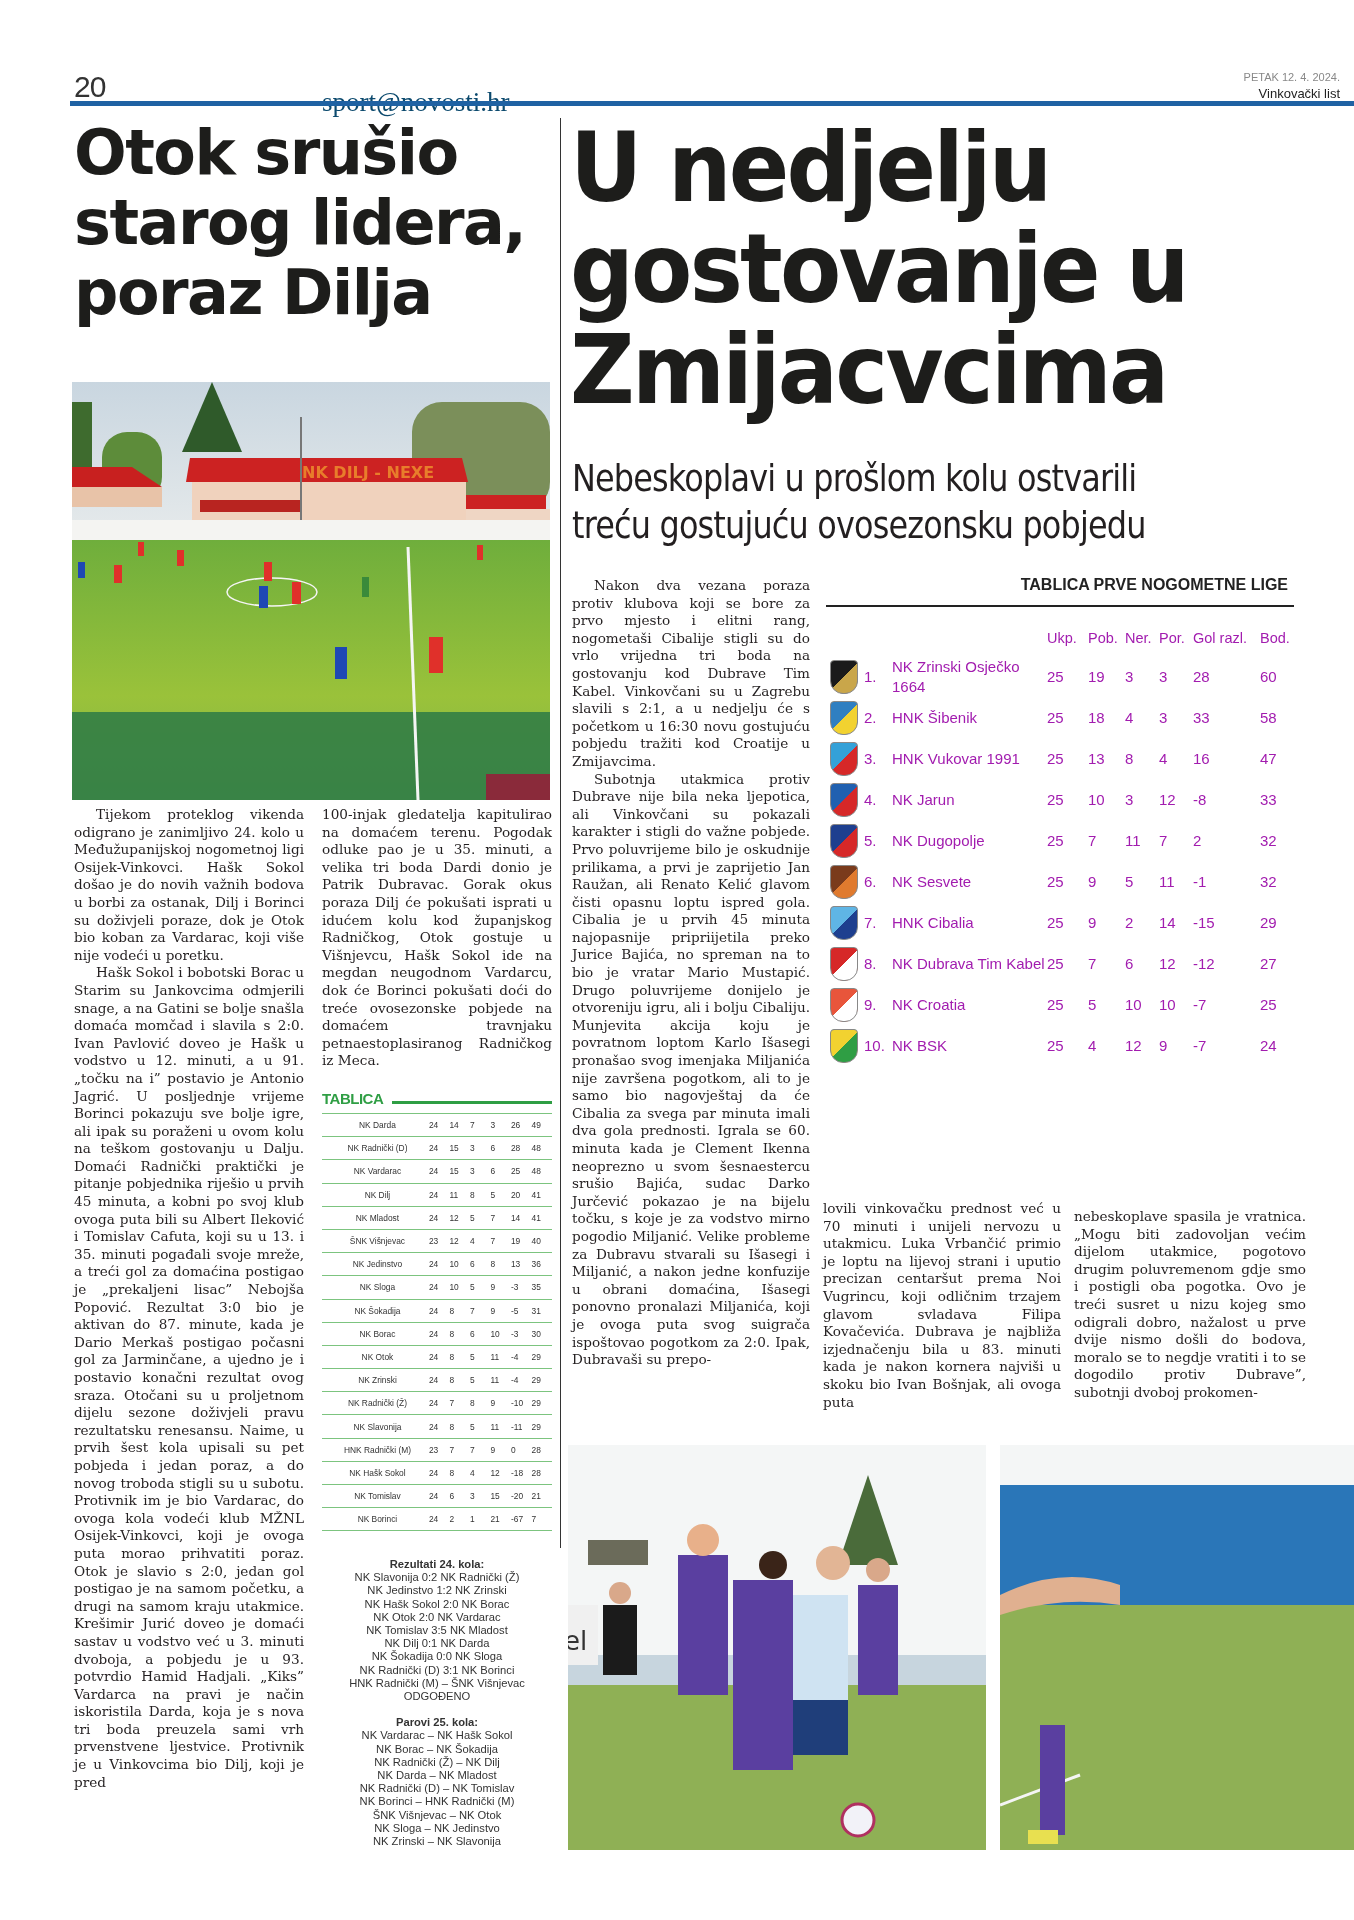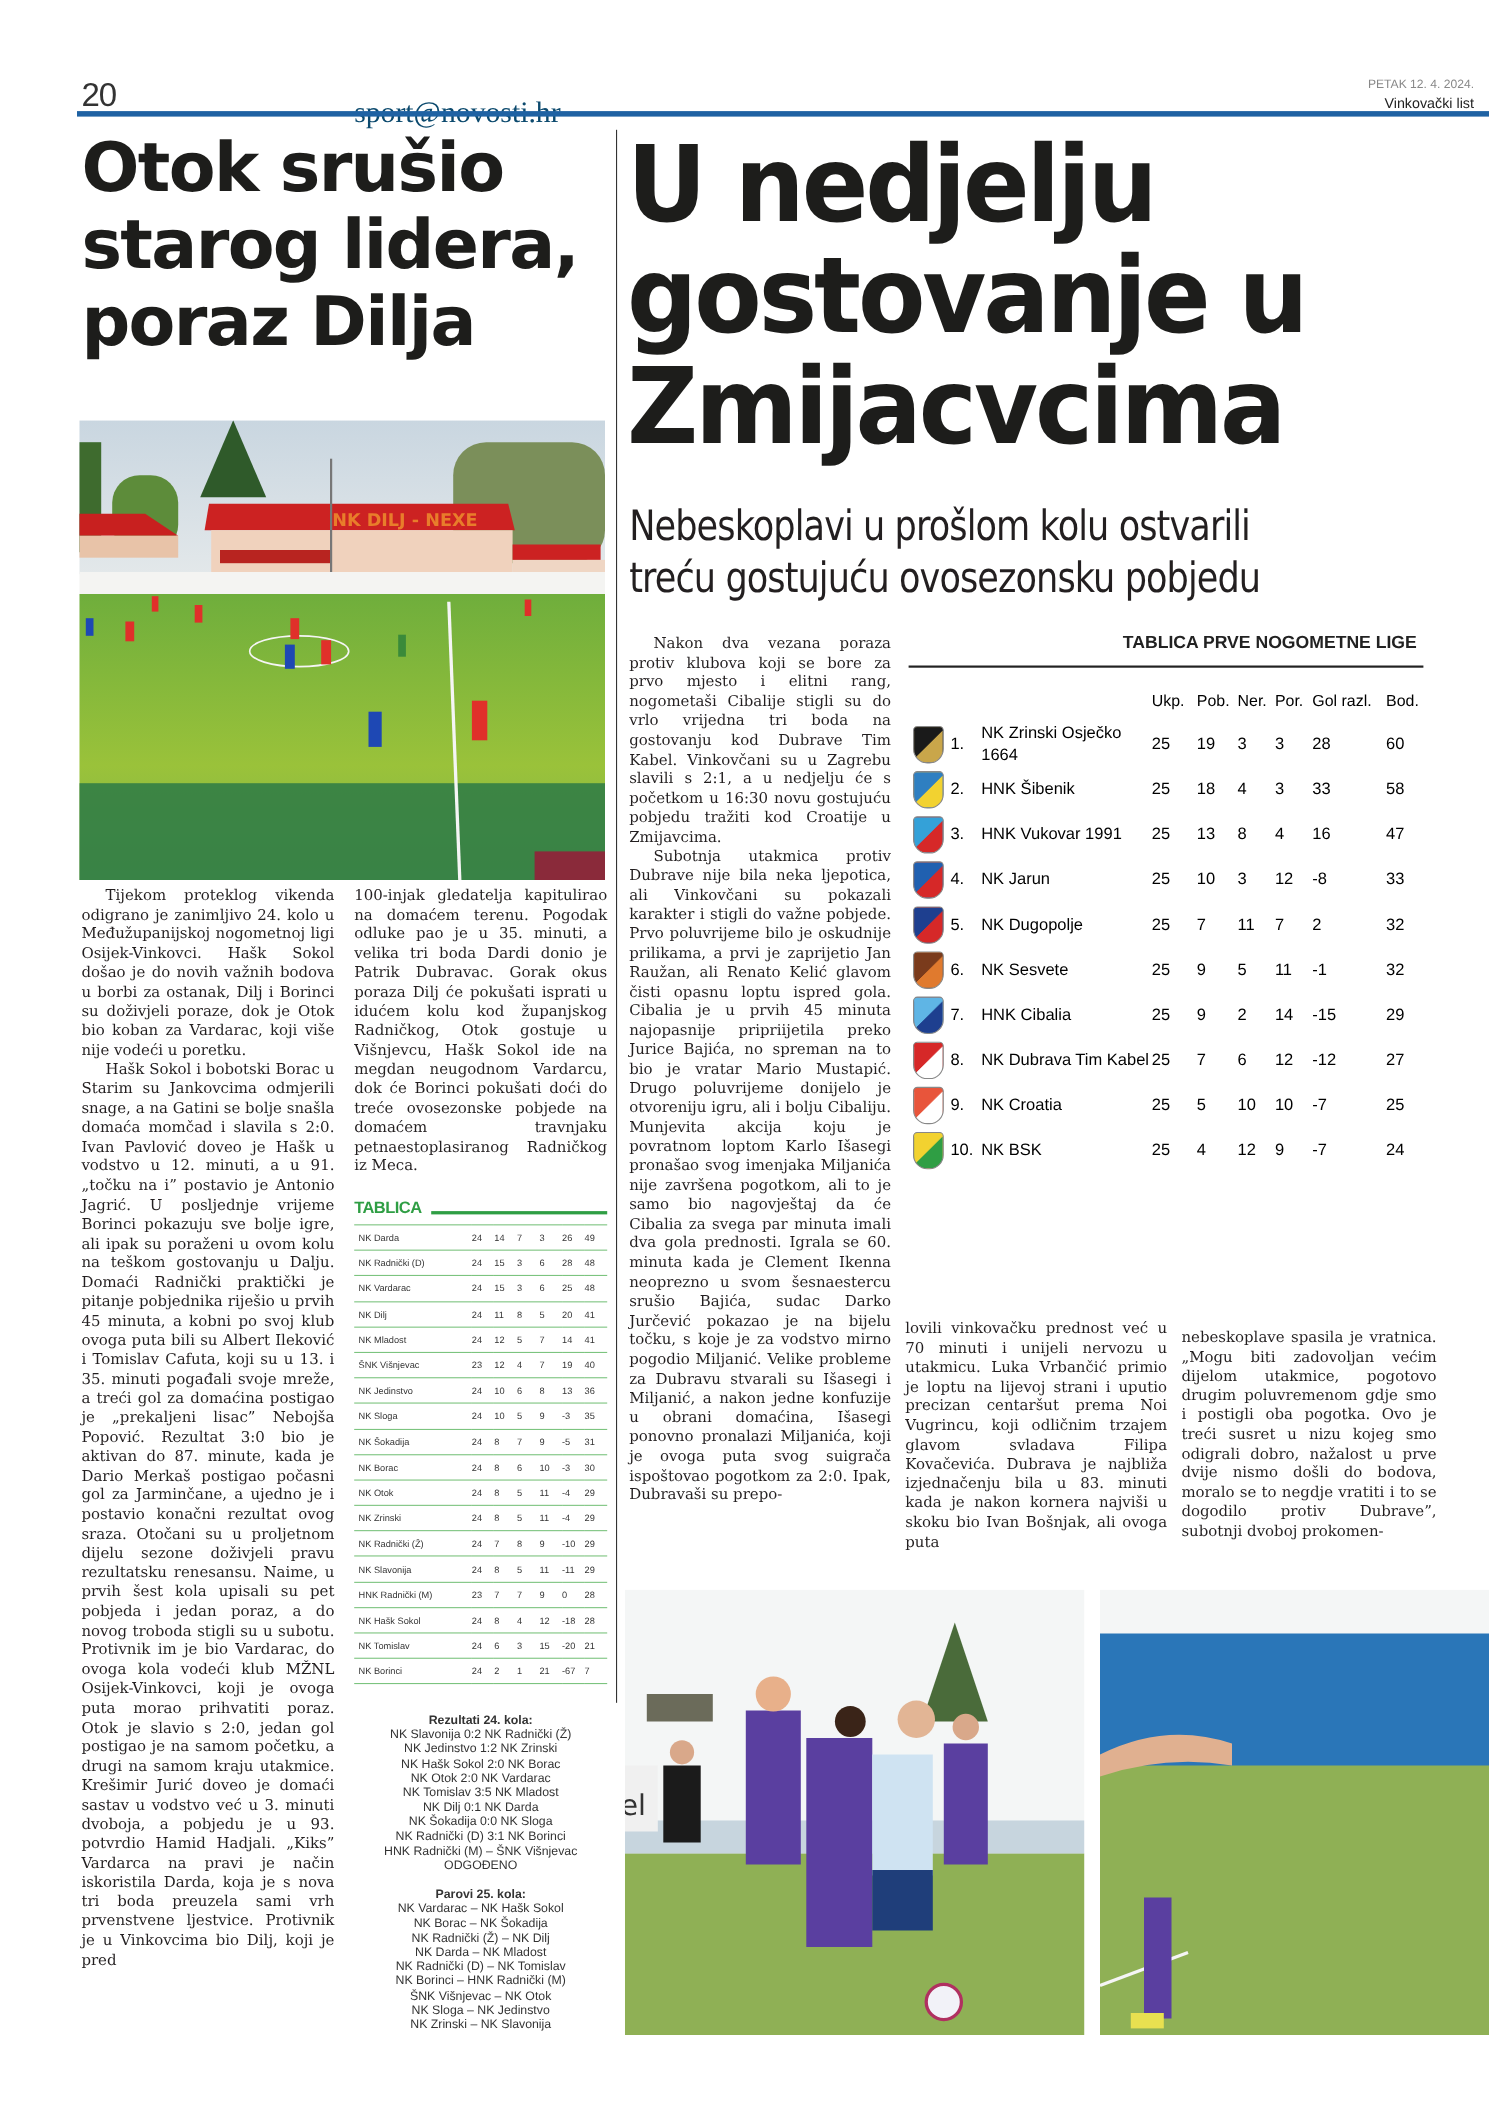--- a/index.html
+++ b/index.html
@@ -22,41 +22,41 @@
   #left-col1 { left: 74px; top: 806px; width: 230px; }
   #left-col2 { left: 322px; top: 806px; width: 230px; }
 
   
   #small-table-head { left: 322px; top: 1090px; width: 230px; height: 20px; }
   #small-table-label { font-family: "Liberation Sans", sans-serif; font-weight: bold; font-size: 15px; color: #2f9e44; letter-spacing: -0.5px; position: absolute; left: 0; top: 0; }
   #small-table-bar { position: absolute; left: 70px; top: 11px; width: 160px; height: 3px; background: #2f9e44; }
   #small-table { left: 322px; top: 1113px; width: 230px; border-collapse: collapse; font-family: "Liberation Sans", sans-serif; font-size: 8.4px; color: #333; }
   #small-table td { height: 22.2px; border-bottom: 1.5px solid #7cc47f; padding: 0; }
   #small-table tr:first-child td { border-top: 1.5px solid #7cc47f; }
-  #small-table td.team { padding-left: 4px; width: 95px; }
+  #small-table td.team { padding-left: 4px; width: 95px; text-align: center; }
   #small-table td.num { width: 19px; text-align: left; }
 
   #results { left: 322px; top: 1558px; width: 230px; text-align: center; font-family: Liberation Sans, sans-serif; font-size: 11.2px; line-height: 13.2px; color: #333; }
   #results .hd { font-weight: bold; }
   #results .gap { height: 13px; }
 
   
   #vdivider { left: 560px; top: 118px; width: 1px; height: 1430px; background: #333; }
 
   
   #right-title { left: 570px; top: 118px; width: 780px; font-family: "DejaVu Sans", sans-serif; font-weight: bold; font-size: 96px; line-height: 101px; letter-spacing: -3px; color: #1d1d1b; transform: scaleX(0.93); transform-origin: left top; }
   #right-subtitle { left: 572px; top: 455px; width: 780px; font-family: "DejaVu Sans", sans-serif; font-size: 38px; line-height: 47px; letter-spacing: -1px; color: #231f20; transform: scaleX(0.84); transform-origin: left top; white-space: nowrap; }
   #right-col1 { left: 572px; top: 577px; width: 238px; }
   #right-col2 { left: 823px; top: 1200px; width: 238px; }
   #right-col3 { left: 1074px; top: 1208px; width: 232px; }
 
   
   #league-title { left: 826px; top: 576px; width: 462px; text-align: right; font-family: "Liberation Sans", sans-serif; font-weight: bold; font-size: 16px; color: #222; }
   #league-rule { left: 826px; top: 605px; width: 468px; height: 2px; background: #222; }
-  #league-table { left: 826px; top: 620px; width: 470px; border-collapse: collapse; font-family: "Liberation Sans", sans-serif; font-size: 15px; color: #000000; }
+  #league-table { left: 826px; top: 620px; width: 470px; border-collapse: collapse; font-family: "Liberation Sans", sans-serif; font-size: 15px; color: #a21caf; }
   #league-table th { font-weight: normal; font-size: 14.5px; text-align: left; height: 36px; padding: 0; }
   #league-table td { padding: 0; vertical-align: middle; }
   #league-table td.crest { width: 38px; height: 41px; }
   #league-table td.pos { width: 28px; }
   #league-table td.team { width: 155px; line-height: 20px; }
   #league-table td.c1 { width: 41px; } #league-table td.c2 { width: 37px; } #league-table td.c3 { width: 34px; } #league-table td.c4 { width: 34px; } #league-table td.c5 { width: 67px; }
   .crest-shape { width: 26px; height: 32px; border-radius: 4px 4px 13px 13px; margin-left: 4px; }
 
   
   #bottom-photo-1 { left: 568px; top: 1445px; width: 418px; height: 405px; overflow: hidden; }

